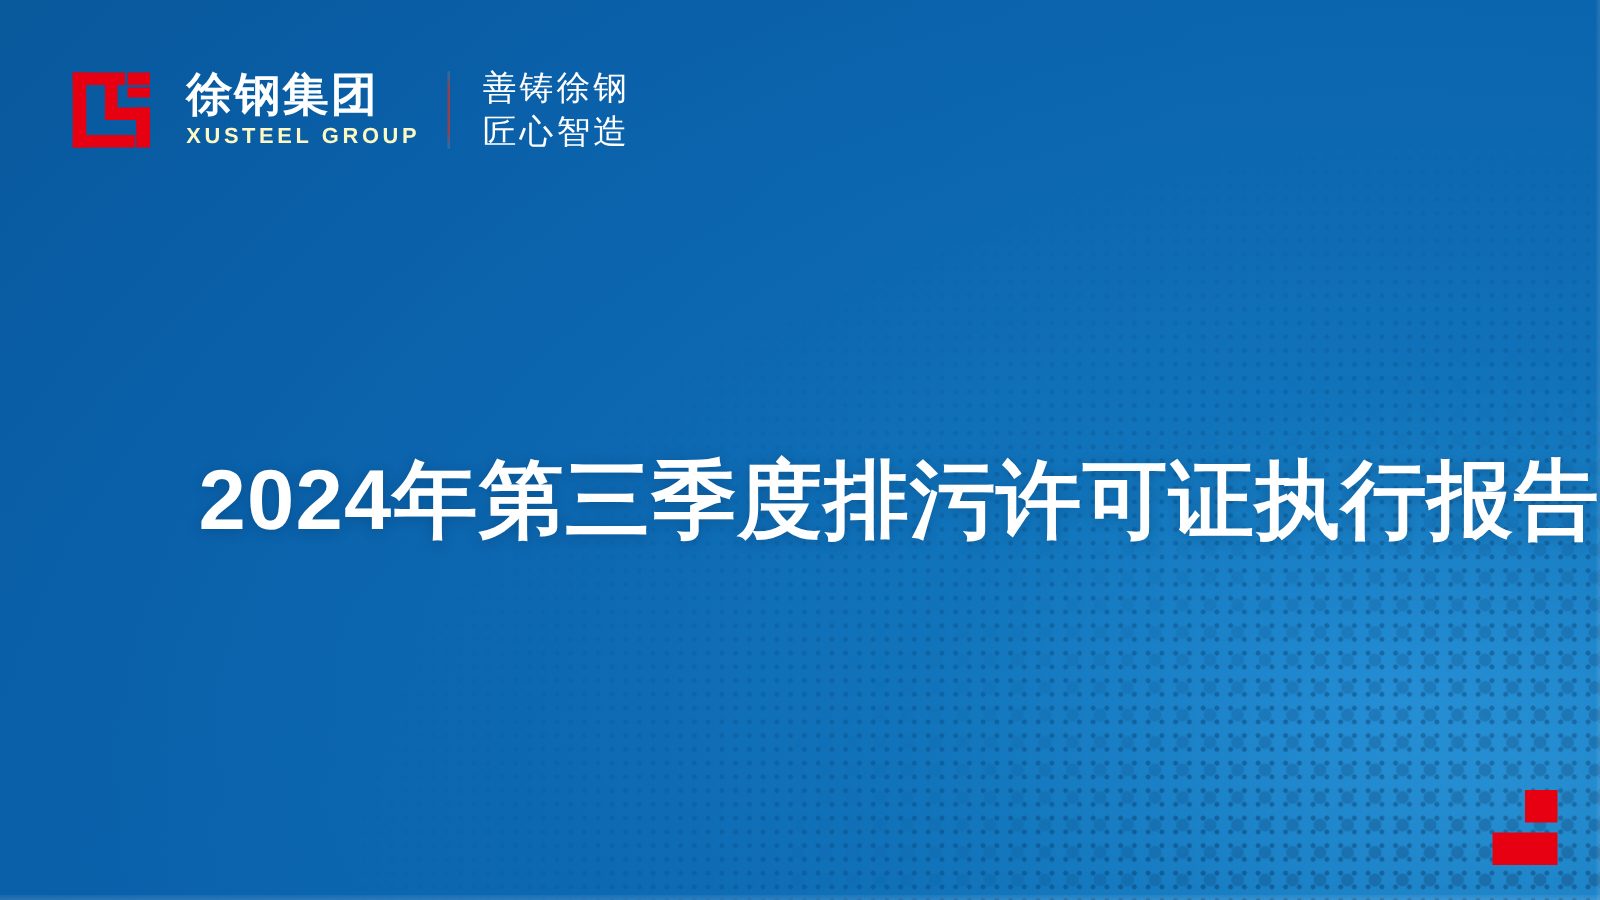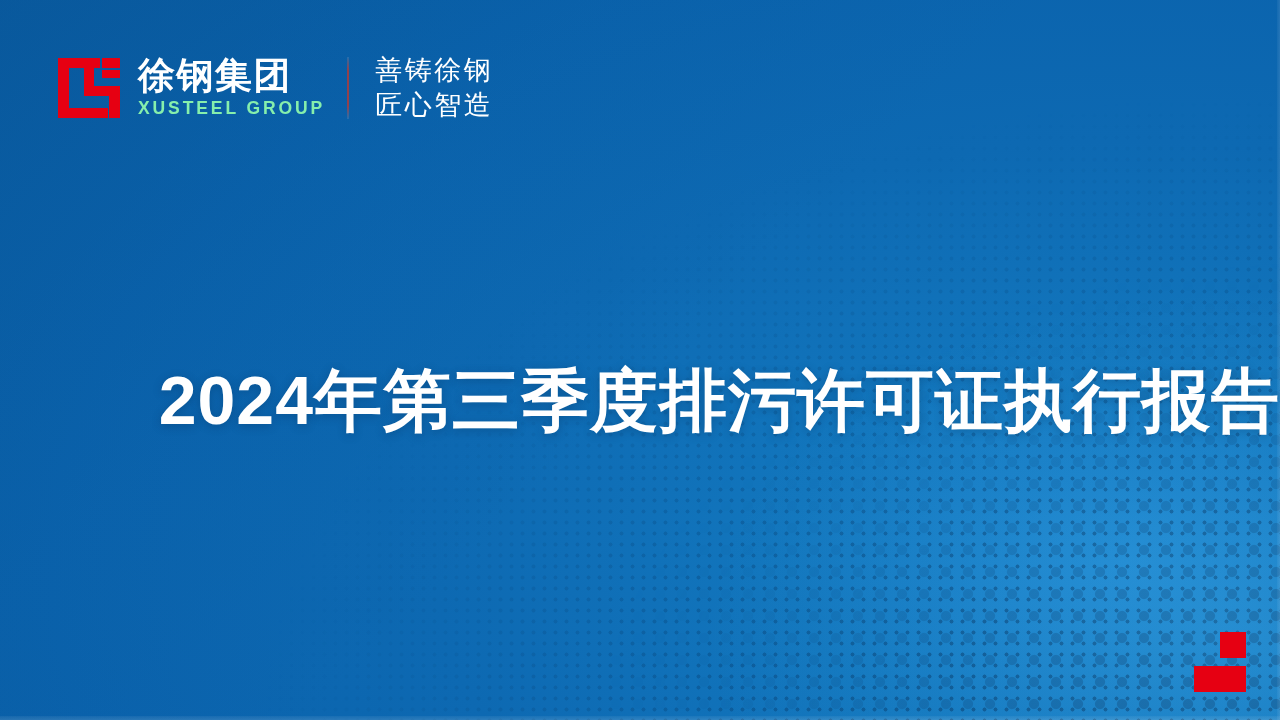--- a/index.html
+++ b/index.html
@@ -93,35 +93,35 @@
     align-items: center;
     gap: 0;
   }
   .logo-mark {
     width: 62px;
     height: 72px;
     flex: 0 0 auto;
     display: block;
   }
   .logo-wordmark {
-    margin-left: 18px;
+    margin-left: 29px;
     display: flex;
     flex-direction: column;
     justify-content: center;
   }
   .logo-cn {
     color: #ffffff;
     font-size: 37px;
     line-height: 1.02;
     font-weight: 700;
     letter-spacing: 1.5px;
     white-space: nowrap;
   }
   .logo-en {
-    color: #86efac;
+    color: #fef9c3;
     font-size: 17.5px;
     font-weight: 700;
     letter-spacing: 2.9px;
     margin-top: 4px;
     white-space: nowrap;
   }
   .logo-divider {
     width: 2px;
     height: 62px;
     margin: 0 26px 0 22px;

